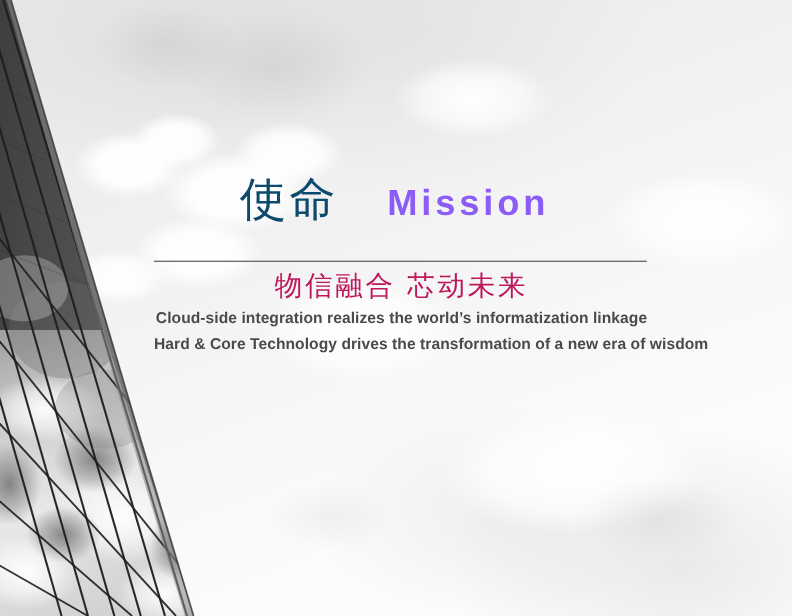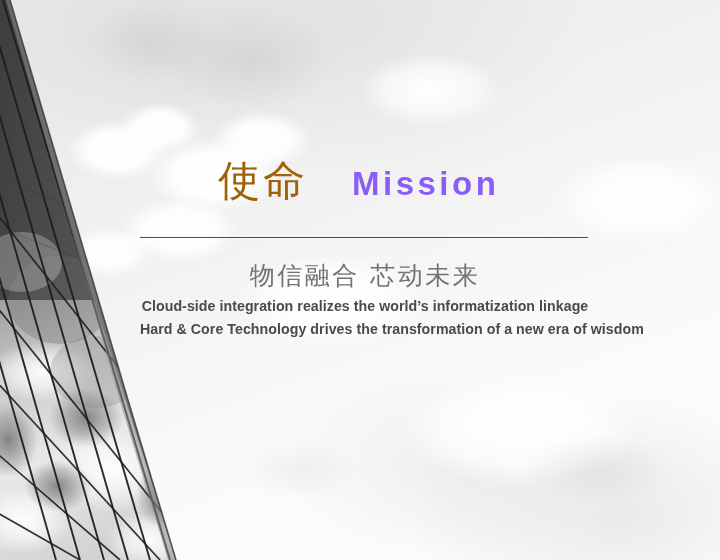--- a/index.html
+++ b/index.html
@@ -82,21 +82,21 @@
     display: flex;
     align-items: baseline;
     gap: 44px;
     padding-left: 78px;
     height: 62px;
   }
   .title-cn {
     font-family: "DejaVu Sans", "Liberation Sans", sans-serif;
     font-size: 42px;
     font-weight: 500;
-    color: #a16207;
+    color: #0c4a6e;
     letter-spacing: 3px;
     line-height: 1;
     white-space: nowrap;
   }
   .title-en {
     font-family: "Liberation Sans", "DejaVu Sans", sans-serif;
     font-size: 33px;
     font-weight: bold;
     color: #8b5cf6;
     letter-spacing: 3.5px;
@@ -105,26 +105,26 @@
   }
 
   .divider {
     width: 448px;
     height: 0;
     border-top: 1.4px solid #4d4d4d;
     margin-top: 15px;
   }
 
   .subtitle-cn {
-    margin-top: 23px;
+    margin-top: 7px;
     text-align: center;
     font-family: "DejaVu Sans", "Liberation Sans", sans-serif;
     font-size: 25px;
     font-weight: 400;
-    color: #737373;
+    color: #be185d;
     letter-spacing: 2.5px;
     line-height: 1.2;
     white-space: nowrap;
   }
 
   .desc {
     margin-top: 4px;
     text-align: center;
   }
   .desc-line {

